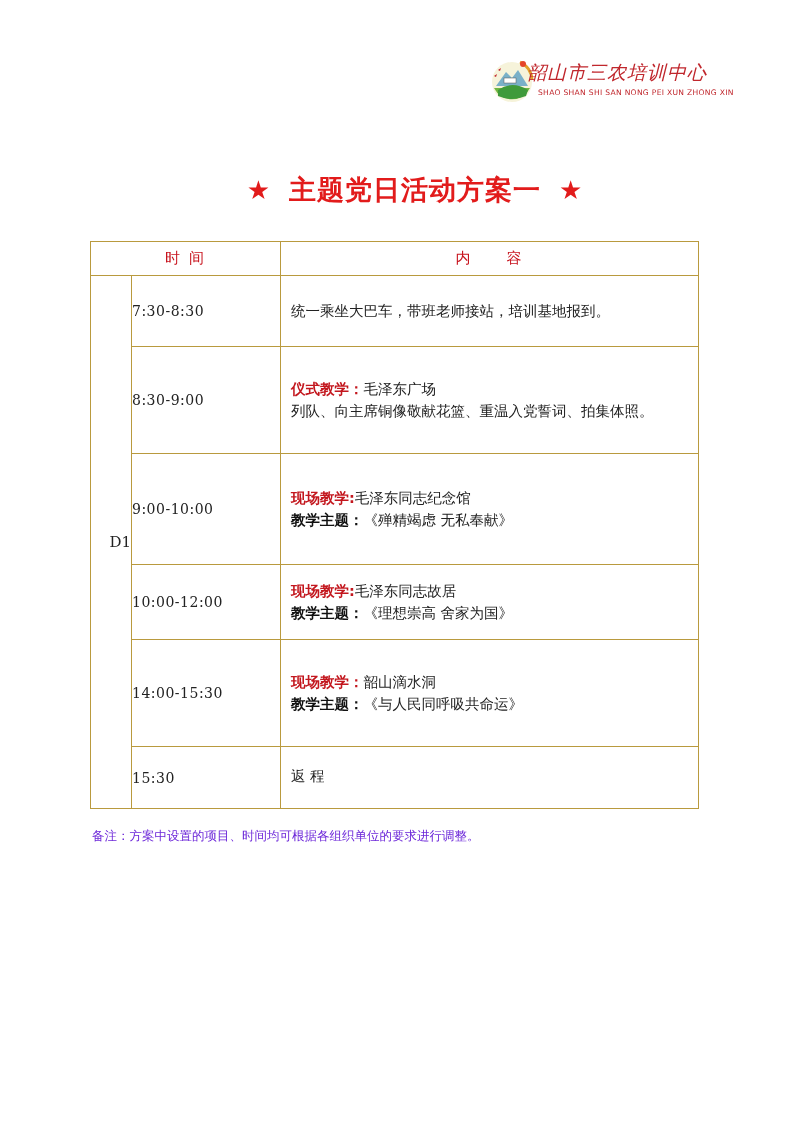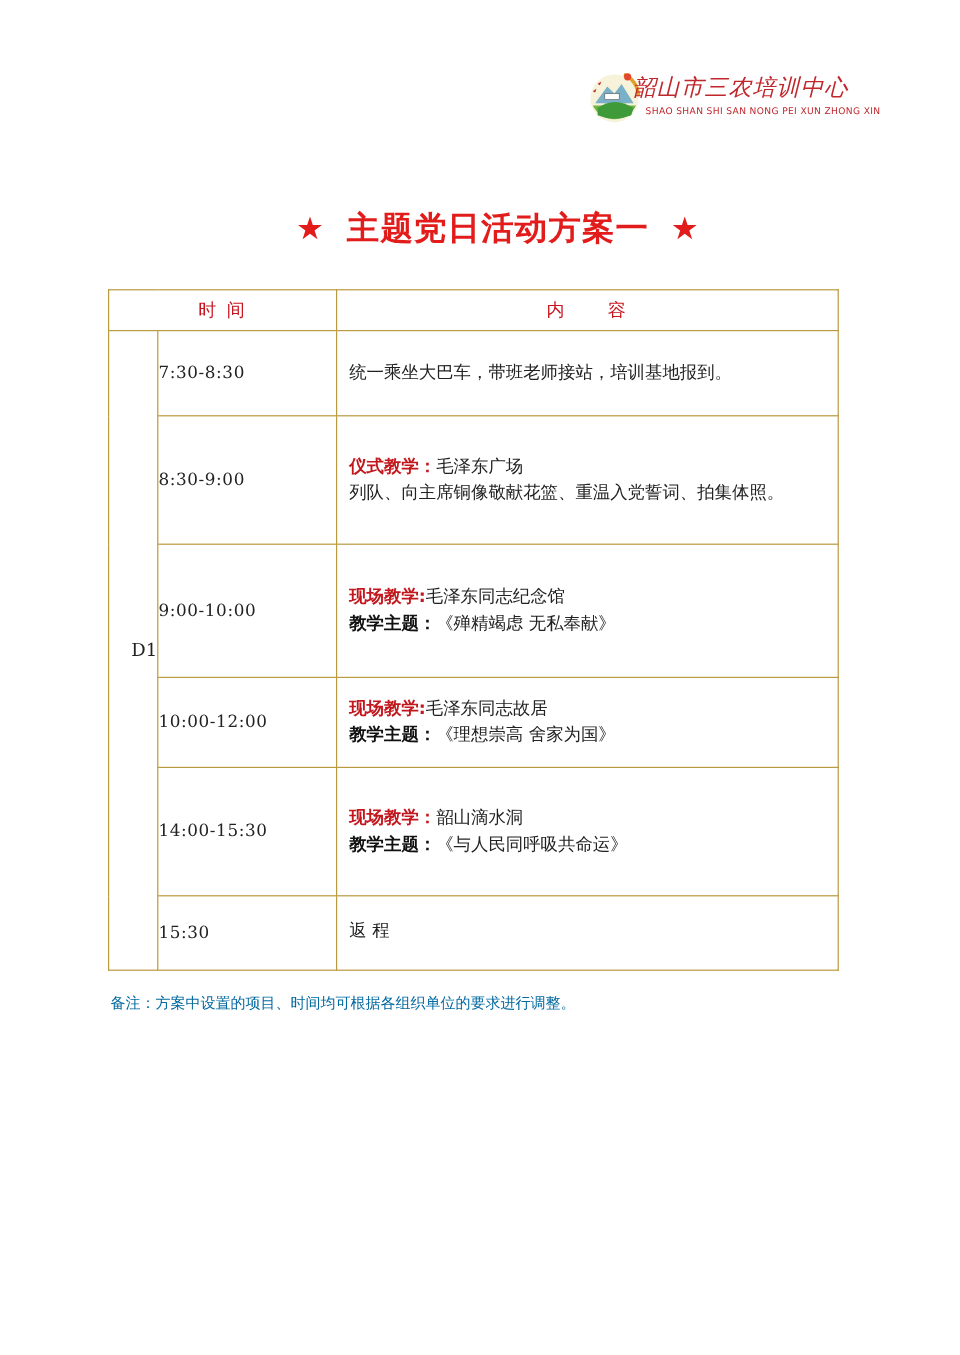--- a/index.html
+++ b/index.html
@@ -19,21 +19,21 @@
   table.plan th { height: 34px; font-weight: normal; color: #c8141e; font-family: "DejaVu Sans", sans-serif; font-size: 15px; letter-spacing: 2px; margin-left: 31px; }
   .col-day { width: 41px; }
   .col-time { width: 149px; }
   .col-content { width: 418px; }
   td.day { text-align: right; font-size: 15px; }
   td.time { text-align: left; font-size: 14px; letter-spacing: 0.5px; }
   td.content { padding: 0 10px; font-family: "DejaVu Sans", sans-serif; font-size: 14.5px; line-height: 22px; color: #222; }
   .lbl-red { color: #c3171e; font-weight: bold; text-align: right; }
   .lbl-black { color: #111; font-weight: bold; }
 
-  .note { position: absolute; left: 92px; top: 828px; font-family: "DejaVu Sans", sans-serif; font-size: 12.5px; color: #0369a1; }
+  .note { position: absolute; left: 92px; top: 828px; font-family: "DejaVu Sans", sans-serif; font-size: 12.5px; color: #6d28d9; }
 </style>
 </head>
 <body>
 
 <div class="logo">
   <svg class="logo-emblem" viewBox="0 0 44 46">
     <circle cx="22" cy="24" r="20" fill="#f6f3da"></circle>
     <path d="M4 30 A20 20 0 0 0 40 30 Z" fill="#6fb63f"></path>
     <path d="M6 28 L16 14 L22 20 L28 12 L38 28 Z" fill="#7ab0c8"></path>
     <path d="M8 32 Q22 22 38 32 L36 38 Q22 44 8 38 Z" fill="#3f9a3a"></path>

